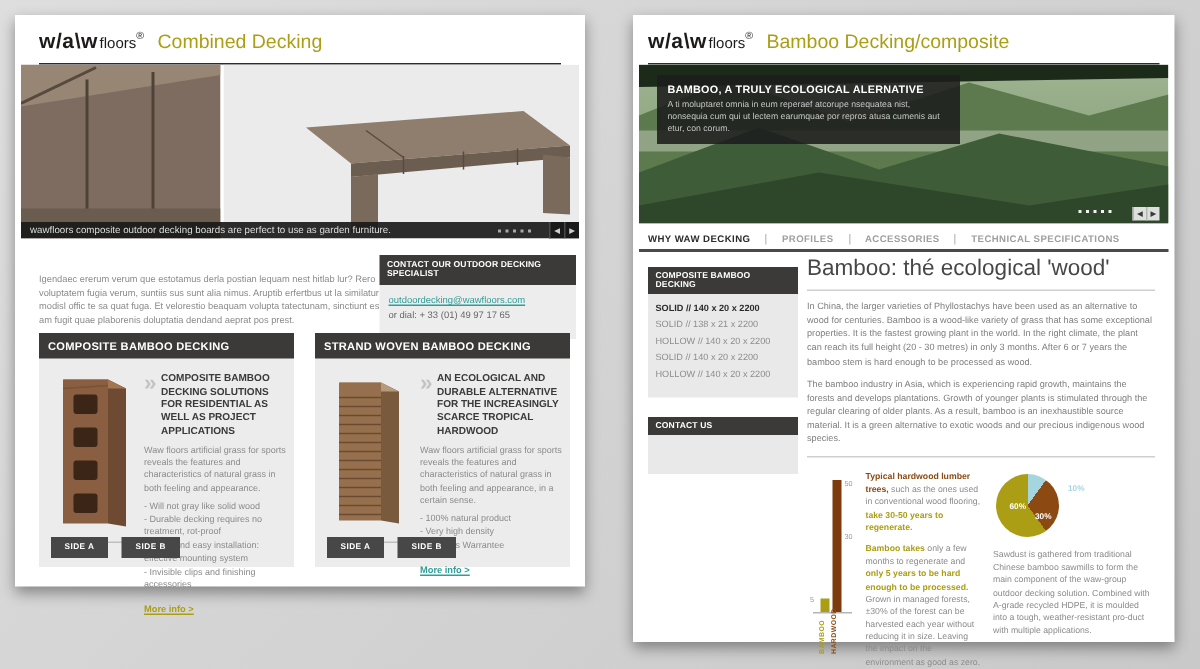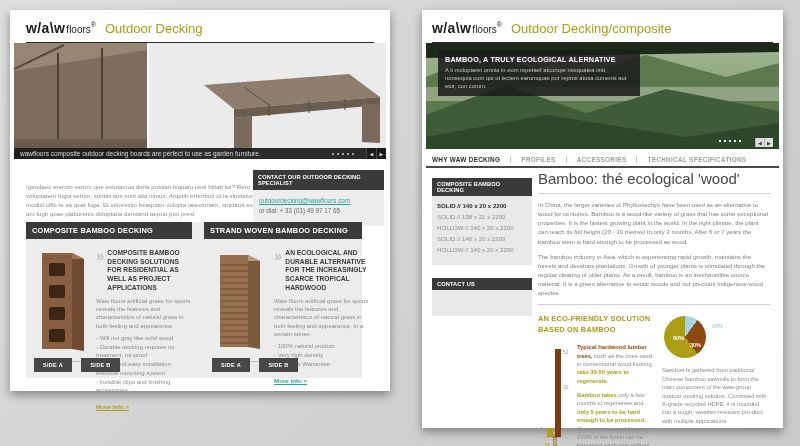--- a/index.html
+++ b/index.html
@@ -51,21 +51,21 @@
   .intro-body { position:absolute; left:16px; top:173px; width:228px; font-size:6.2px;
     color:#8b8b8b; line-height:1.45; }
   .contact-box { position:absolute; left:243px; top:160px; width:131px; }
   .cbox-hdr { background:var(--dark); color:#fff; font-size:5.7px; font-weight:bold; padding:4px 5px; letter-spacing:.1px; }
   .cbox-body { background:#ededed; padding:7px 6px 12px; }
   .cbox-email { display:block; color:var(--teal); font-size:6.3px; text-decoration:underline; }
   .cbox-phone { font-size:6.3px; color:#666; margin-top:3px; }
 
   
   .pcol { position:absolute; top:212px; width:170px; height:156px; background:#ececec; }
-  #col1 { left:16px; } #col2 { left:182px;padding-left:12px; }
+  #col1 { left:16px; } #col2 { left:200px; }
   .pcol-hdr { background:var(--dark); color:#fff; font-size:7.4px; font-weight:bold; padding:4px 6px; letter-spacing:.2px; }
   .pcol-body { position:relative; height:141px; padding:10px 6px 6px; }
   .prod-img { position:absolute; left:8px; top:10px; }
   .img-rule { position:absolute; left:8px; top:122px; width:54px; border-top:1px solid #bfbfbf; }
   .pcol-text { margin-left:64px; width:98px; }
   .pcol-sub { display:flex; }
   .chev { font-size:15px; line-height:.9; color:#c3c3c3; font-weight:bold; margin-right:3px; }
   .pcol-sub b { font-size:6.7px; color:#3a3a3a; line-height:1.3; }
   .pcol-p { font-size:6px; color:#8b8b8b; line-height:1.4; margin-top:4px; }
   .pcol-bullets { margin-top:4px; }
@@ -131,21 +131,21 @@
   .lbl60 { left:11px; top:21px; color:#fff; }
   .lbl30 { left:28px; top:28px; color:#fff; }
   .lbl10 { left:50px; top:9px; color:var(--lightblue); }
   .rec-body { font-size:5.8px; color:#8b8b8b; line-height:1.45; }
 </style>
 </head>
 <body>
 
 <div class="page" id="left-page">
   <div class="hdr">
-    <span class="logo-mark">w/a\w</span><span class="logo-name">floors</span><span class="logo-reg">®</span><span class="section-label">Outdoor Decking</span>
+    <span class="logo-mark">w/a\w</span><span class="logo-name">floors</span><span class="logo-reg">®</span><span class="section-label">Combined Decking</span>
   </div>
 
   <div class="hero">
     <svg width="133" height="116">
       <rect width="133" height="116" fill="#7d6c5f"></rect>
       <polygon points="0,0 133,0 133,7 0,28" fill="#988675"></polygon>
       <line x1="0" y1="26" x2="50" y2="2" stroke="#564a3f" stroke-width="2"></line>
       <line x1="44" y1="10" x2="44" y2="116" stroke="#4f4338" stroke-width="2"></line>
       <line x1="88" y1="5" x2="88" y2="116" stroke="#4f4338" stroke-width="2"></line>
       <rect y="96" width="133" height="20" fill="#6b5c50"></rect>
@@ -261,21 +261,21 @@
       <div class="side-btns">
         <span class="side-btn">SIDE A</span>
         <span class="side-btn">SIDE B</span>
       </div>
     </div>
   </div>
 </div>
 
 <div class="page" id="right-page">
   <div class="hdr">
-    <span class="logo-mark">w/a\w</span><span class="logo-name">floors</span><span class="logo-reg">®</span><span class="section-label">Outdoor Decking/composite</span>
+    <span class="logo-mark">w/a\w</span><span class="logo-name">floors</span><span class="logo-reg">®</span><span class="section-label">Bamboo Decking/composite</span>
   </div>
 
   <div class="hero">
     <svg width="353" height="106" preserveAspectRatio="none">
       <defs>
         <linearGradient id="sky" x1="0" y1="0" x2="0" y2="1">
           <stop offset="0" stop-color="#9fb392"></stop>
             <stop offset="1" stop-color="#7d9a6c"></stop>
         </linearGradient>
       </defs>
@@ -326,21 +326,20 @@
   </div>
 
   <div class="main">
     <h1>Bamboo: thé ecological 'wood'</h1>
     <p>In China, the larger varieties of Phyllostachys have been used as an alternative to wood for centuries. Bamboo is a wood-like variety of grass that has some exceptional properties. It is the fastest growing plant in the world. In the right climate, the plant can reach its full height (20 - 30 metres) in only 3 months. After 6 or 7 years the bamboo stem is hard enough to be processed as wood.</p>
     <p>The bamboo industry in Asia, which is experiencing rapid growth, maintains the forests and develops plantations. Growth of younger plants is stimulated through the regular clearing of older plants. As a result, bamboo is an inexhaustible source material. It is a green alternative to exotic woods and our precious indigenous wood species.</p>
     <div class="rule2"></div>
 
     <div class="subcols">
       <div class="subcol-left">
-        <div class="sub-title">AN ECO-FRIENDLY SOLUTION BASED ON BAMBOO</div>
         <div class="eco-flex">
           <div class="bar-chart">
             <span class="tick tick-50">50</span>
             <span class="tick tick-30">30</span>
             <span class="tick tick-5">5</span>
             <div class="bar bar-bamboo" style="height: 9px; background: rgb(171, 158, 20);"></div>
             <div class="bar bar-hardwood" style="height: 88px; background: rgb(124, 58, 13);"></div>
             <div class="baseline"></div>
             <span class="axis-label lbl-bamboo">BAMBOO</span>
             <span class="axis-label lbl-hardwood">HARDWOOD</span>

